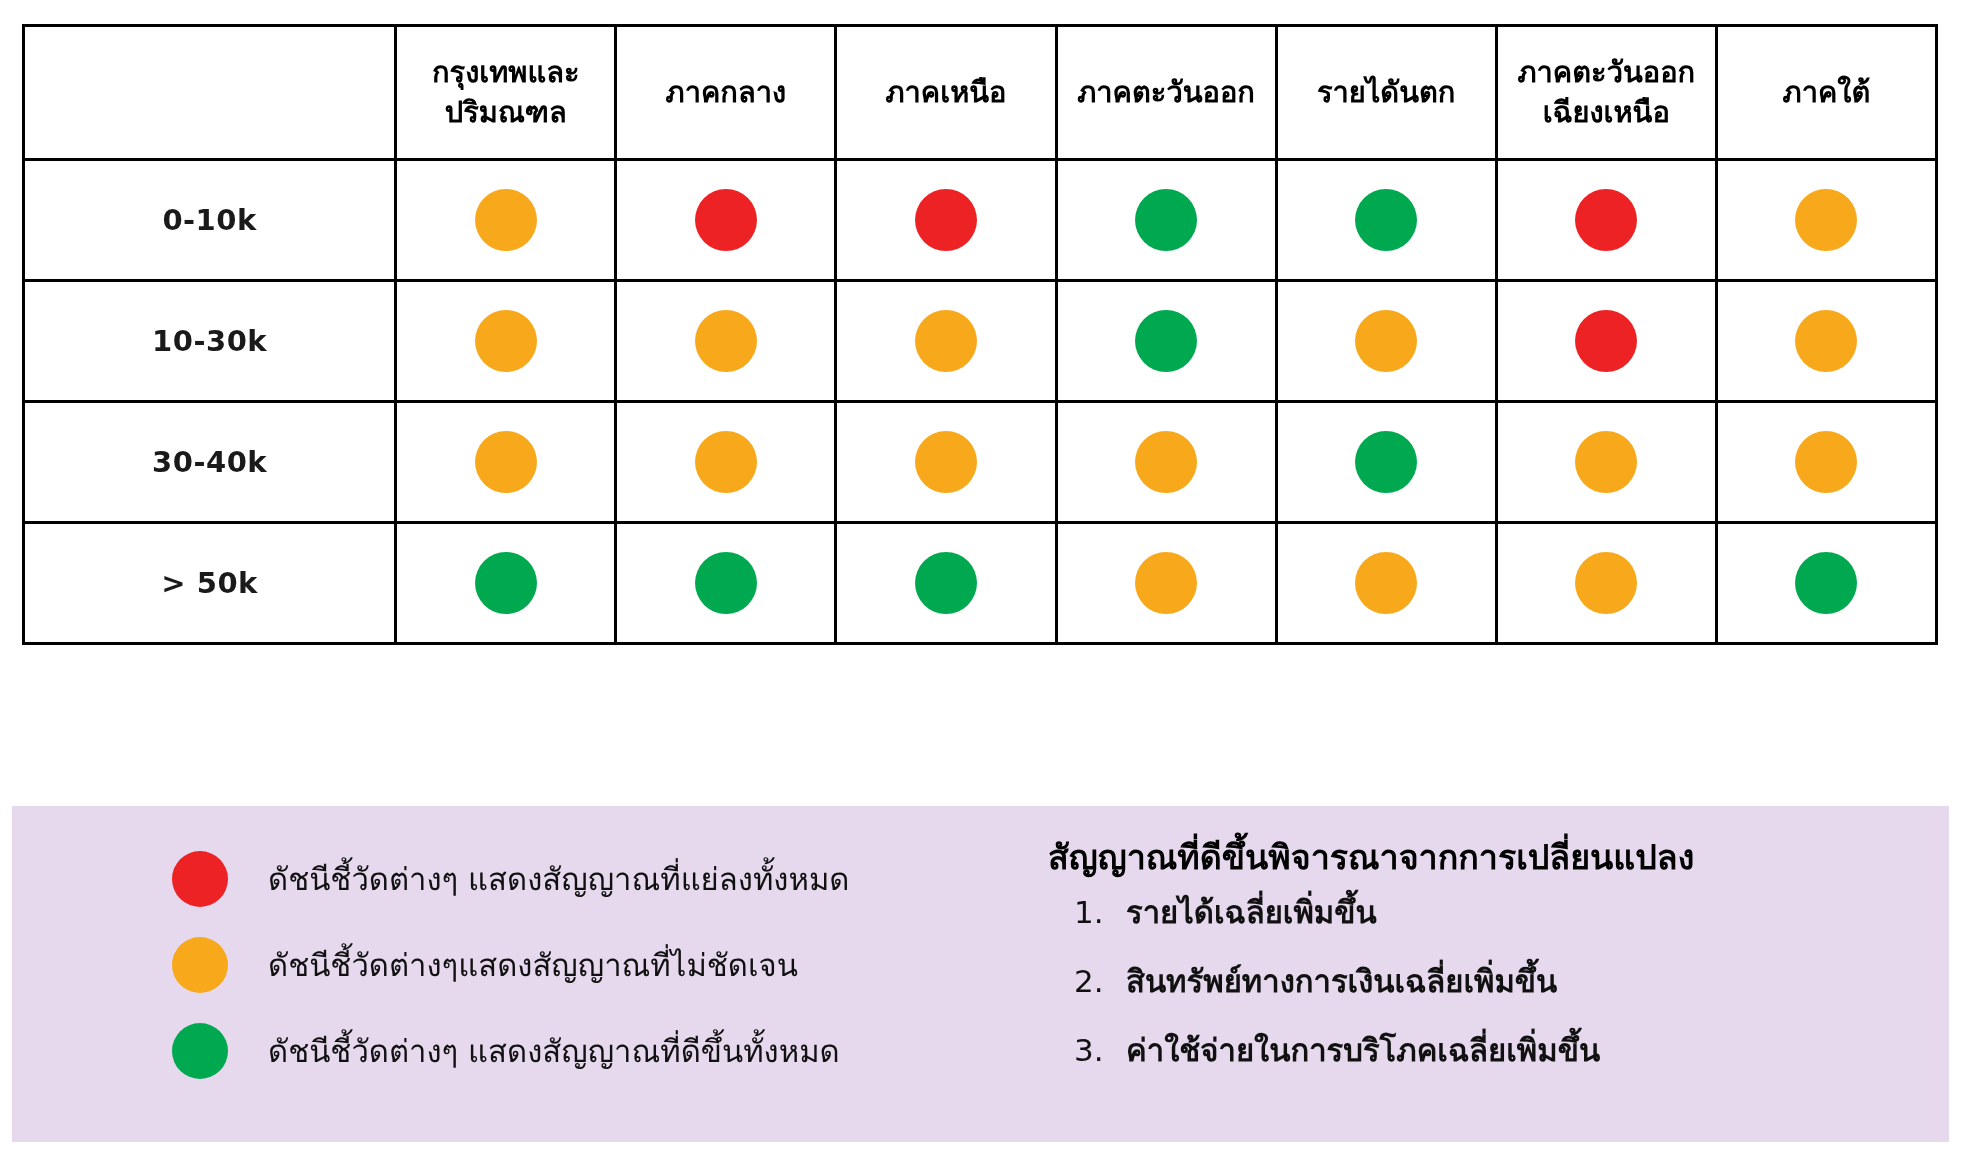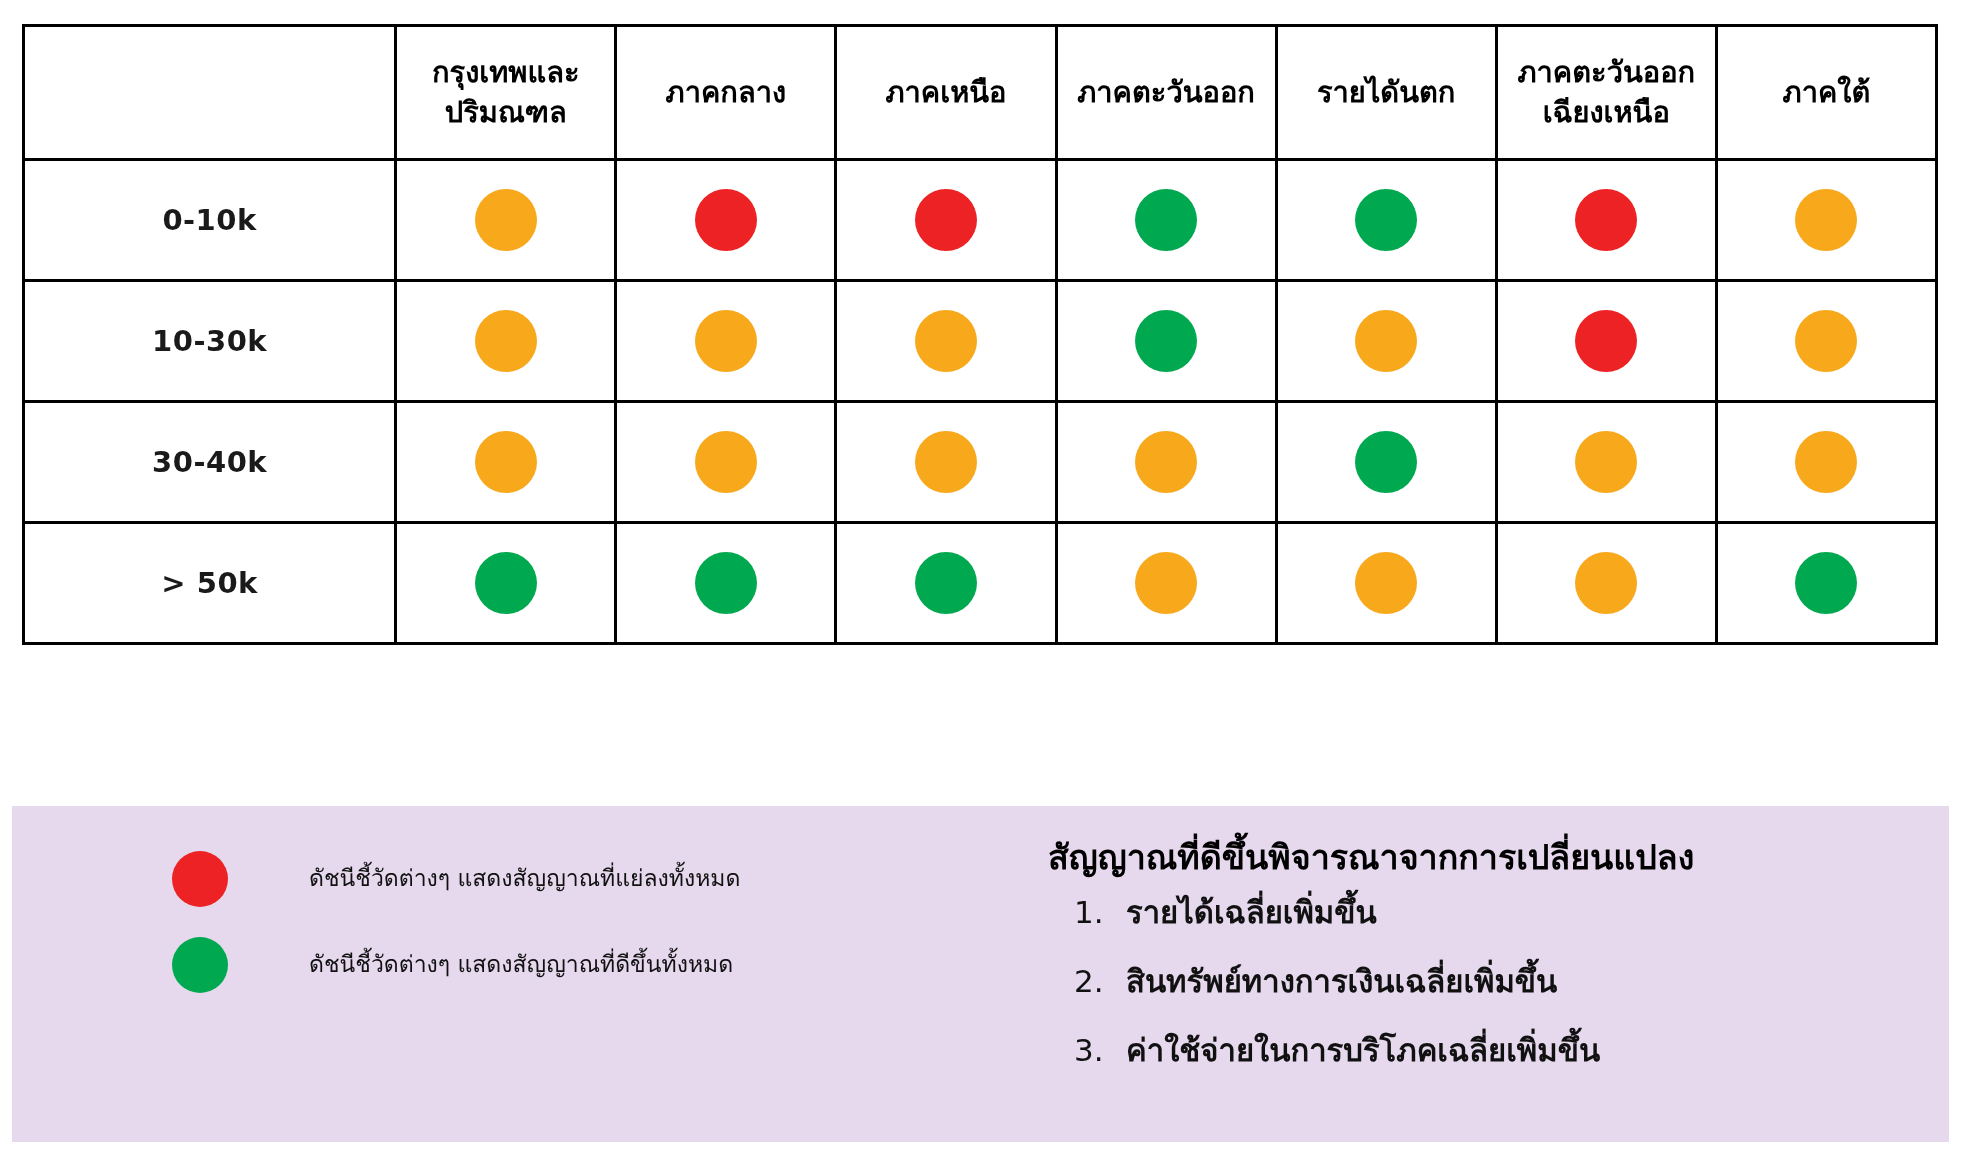--- a/index.html
+++ b/index.html
@@ -97,22 +97,22 @@
     display: flex;
     align-items: center;
     height: 86px;
   }
   .legend-row .dot {
     width: 56px;
     height: 56px;
     flex: 0 0 56px;
   }
   .legend-text {
-    margin-left: 81px;
-    font-size: 23px;
+    margin-left: 40px;
+    font-size: 31px;
     color: #111111;
     white-space: nowrap;
     line-height: 1.1;
   }
 
   .legend-right {
     flex: 1;
     padding: 32px 12px 0 26px;
   }
   .legend-title {
@@ -249,20 +249,24 @@
       </tbody>
     </table>
   </div>
 
   <div class="legend-panel">
 
     <div class="legend-left">
       <div class="legend-row">
         <span class="dot red"></span>
         <span class="legend-text">ดัชนีชี้วัดต่างๆ แสดงสัญญาณที่แย่ลงทั้งหมด</span>
+      </div>
+      <div class="legend-row">
+        <span class="dot orange"></span>
+        <span class="legend-text">ดัชนีชี้วัดต่างๆแสดงสัญญาณที่ไม่ชัดเจน</span>
       </div>
       <div class="legend-row">
         <span class="dot green"></span>
         <span class="legend-text">ดัชนีชี้วัดต่างๆ แสดงสัญญาณที่ดีขึ้นทั้งหมด</span>
       </div>
     </div>
 
     <div class="legend-right">
       <div class="legend-title">สัญญาณที่ดีขึ้นพิจารณาจากการเปลี่ยนแปลง</div>
       <ol class="reasons">

